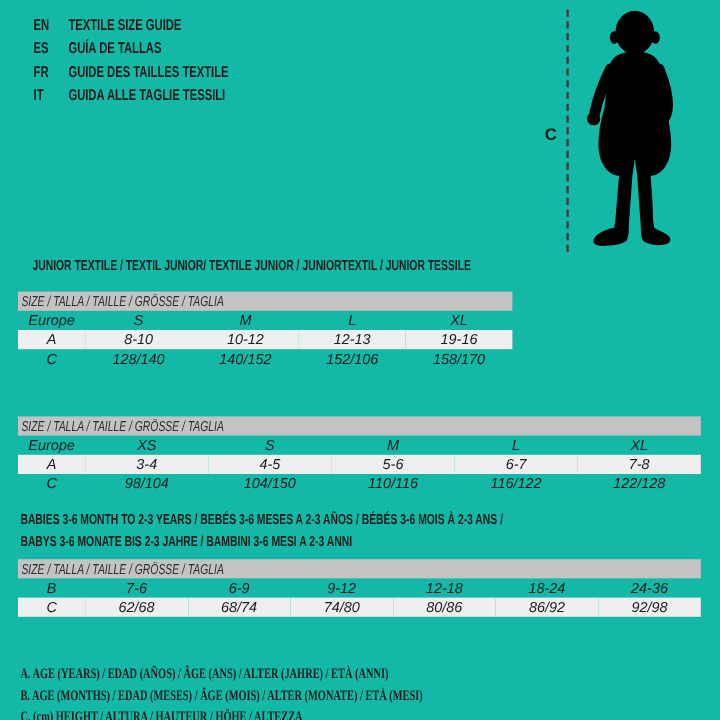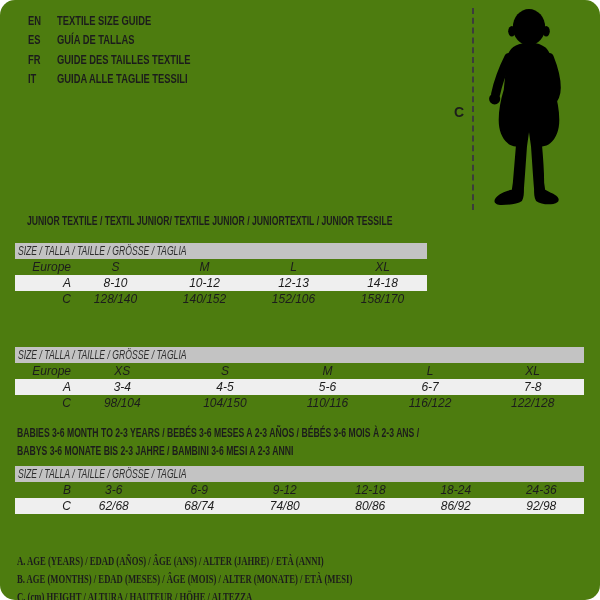--- a/index.html
+++ b/index.html
@@ -1,19 +1,19 @@
 <!DOCTYPE html>
 <html><head>
 <meta charset="utf-8">
 <style>
   html,body{margin:0;padding:0;background:#fff;}
   .page{
-    position:relative;width:600px;height:600px;background:#4d7c0f;
+    position:relative;width:600px;height:600px;background:#14b8a6;
     font-family:"Liberation Sans","DejaVu Sans",sans-serif;
-    color:#1c1c1c;overflow:hidden;border-radius:15px;
+    color:#1c1c1c;overflow:hidden;
   }
   .cond{display:inline-block;transform:scaleX(0.72);transform-origin:0 50%;white-space:nowrap;}
 
   
   .lang-list{position:absolute;left:28px;top:11px;}
   .lang-row{display:flex;height:19.3px;align-items:center;font-weight:bold;font-size:13px;}
   .lang-code{width:29px;flex:0 0 29px;}
 
   
   .figure{position:absolute;left:450px;top:5px;width:140px;height:210px;}
@@ -21,21 +21,21 @@
   .height-label{position:absolute;left:4px;top:99px;font-weight:bold;font-size:14px;}
   .baby-svg{position:absolute;left:33px;top:2px;}
 
   
   .tbl-title{position:absolute;left:17px;font-weight:bold;font-size:12px;line-height:18px;}
   .tbl-wrap{position:absolute;left:15px;font-style:italic;}
   table.size-table{border-collapse:collapse;table-layout:fixed;width:100%;}
   table.size-table td{padding:0;font-size:12px;height:16px;vertical-align:middle;}
   td.head-cell{background:#c3c3c3;color:#2e2e2e;}
   td.head-cell .cond{padding-left:4px;font-size:12px;}
-  td.row-label{text-align:right;padding-left:4px;}
+  td.row-label{text-align:center;padding-left:4px;}
   td.data-cell{text-align:center;}
   tr.stripe{background:#efefef;}
   .subscript{font-size:8px;vertical-align:sub;}
 
   
   .footnotes{position:absolute;left:17px;top:552px;font-family:Liberation Serif, serif;}
   .footnote-line{height:18.4px;font-weight:bold;font-size:12px;display:flex;align-items:center;}
 </style>
 </head>
 <body>
@@ -126,21 +126,21 @@
         <td class="data-cell">S</td>
         <td class="data-cell">M</td>
         <td class="data-cell">L</td>
         <td class="data-cell">XL</td>
       </tr>
       <tr class="stripe">
         <td class="row-label">A</td>
         <td class="data-cell">8-10</td>
         <td class="data-cell">10-12</td>
         <td class="data-cell">12-13</td>
-        <td class="data-cell">14-18</td>
+        <td class="data-cell">19-16</td>
       </tr>
       <tr>
         <td class="row-label">C</td>
         <td class="data-cell">128/140</td>
         <td class="data-cell">140/152</td>
         <td class="data-cell">152/106</td>
         <td class="data-cell">158/170</td>
       </tr>
     </tbody>
       </table>
@@ -202,21 +202,21 @@
           <col>
           <col>
           <col>
         </colgroup>
       <tbody>
           <tr>
         <td class="head-cell" colspan="7"><span class="cond">SIZE / TALLA / TAILLE / GRÖSSE / TAGLIA</span></td>
       </tr>
       <tr>
         <td class="row-label">B</td>
-        <td class="data-cell">3-6</td>
+        <td class="data-cell">7-6</td>
         <td class="data-cell">6-9</td>
         <td class="data-cell">9-12</td>
         <td class="data-cell">12-18</td>
         <td class="data-cell">18-24</td>
         <td class="data-cell">24-36</td>
       </tr>
       <tr class="stripe">
         <td class="row-label">C</td>
         <td class="data-cell">62/68</td>
         <td class="data-cell">68/74</td>

